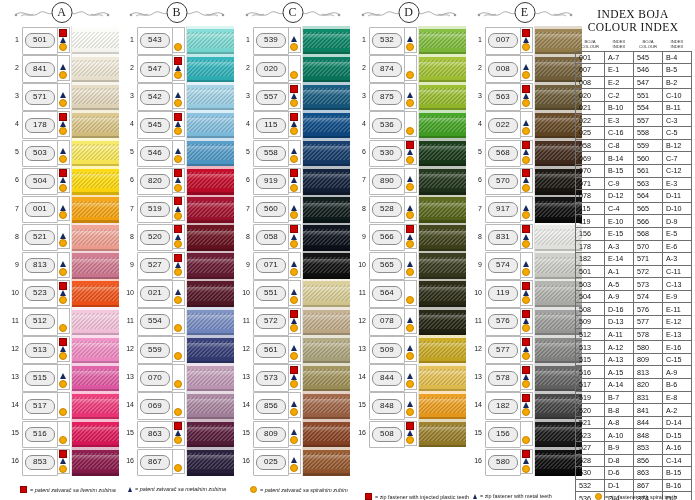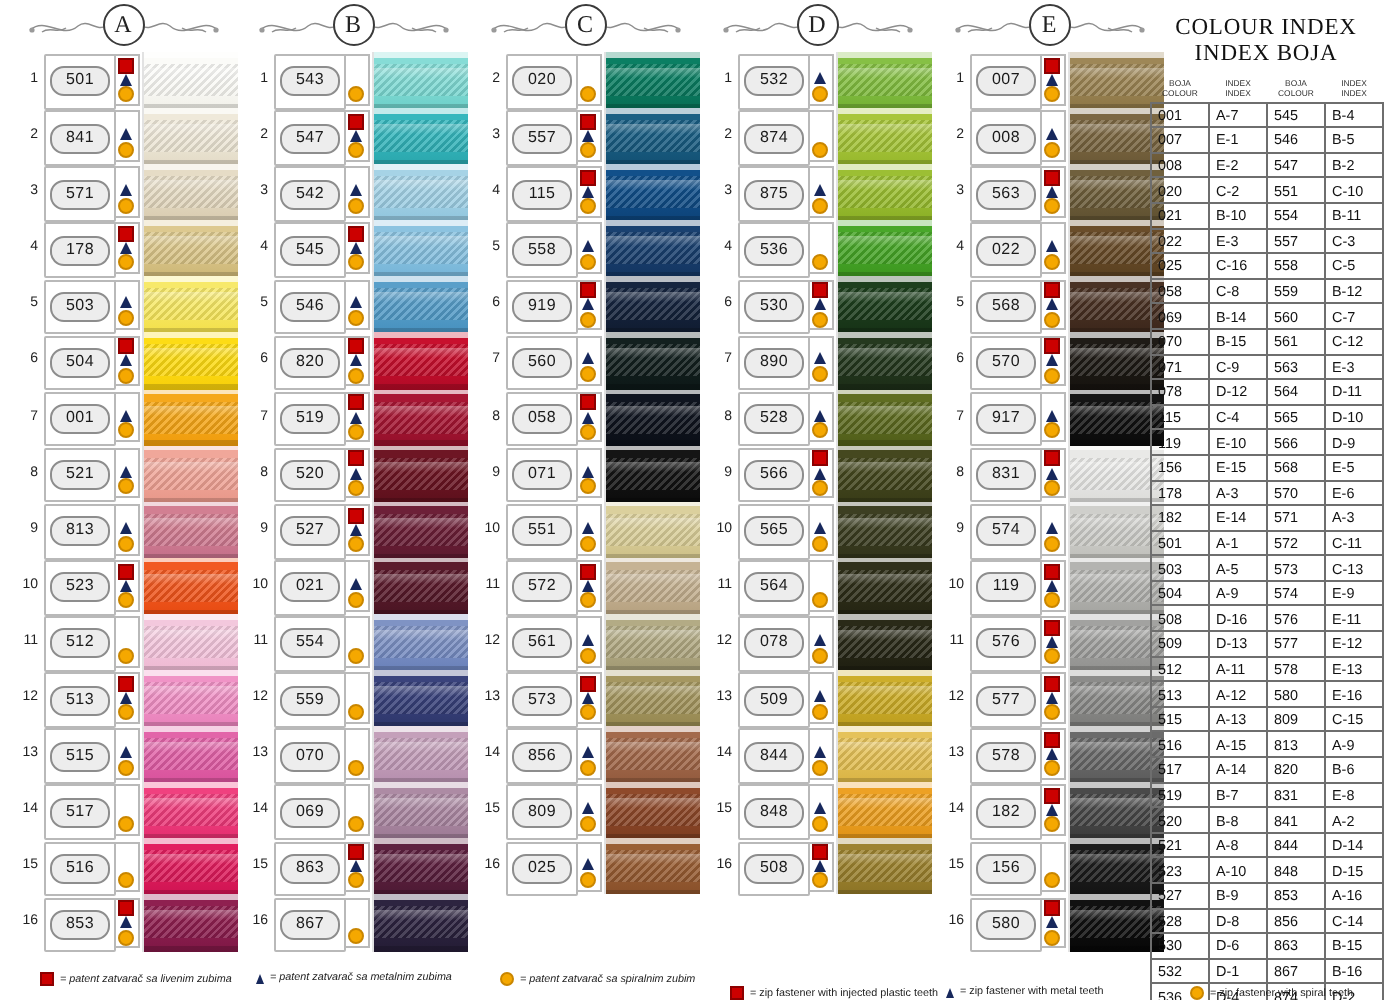--- a/index.html
+++ b/index.html
@@ -726,20 +726,38 @@
  </g>
  <g fill="#9a9a9a">
   <circle cx="3" cy="11" r="1.3"></circle>
                 <circle cx="95" cy="11" r="1.3"></circle>
  </g>
 </svg></span>
           <span class="letter-badge">C</span>
         </div>
         <div class="rows">
           <div class="row">
+            <span class="rnum">1</span>
+            <span class="codebox">
+              <span class="codepill">539</span>
+            </span>
+            <span class="iconbox">
+              <span class="ic-blank"></span>
+              <span class="ic ic-tri"></span>
+              <span class="ic ic-ci"></span>
+            </span>
+            <span class="swatch">
+              <span class="tape" style="background:linear-gradient(180deg,#0f8a6a 0%,#0f8a6a 45%,#0a7a5c 100%)"></span>
+              <span class="teeth"></span>
+              <span class="shine"></span>
+              <span class="edge-t"></span>
+              <span class="edge-b"></span>
+            </span>
+          </div>
+          <div class="row">
             <span class="rnum">2</span>
             <span class="codebox">
               <span class="codepill">020</span>
             </span>
             <span class="iconbox">
               <span class="ic-blank"></span>
               <span class="ic-blank"></span>
               <span class="ic ic-ci"></span>
             </span>
             <span class="swatch">
@@ -1596,22 +1614,22 @@
               <span class="shine"></span>
               <span class="edge-t"></span>
               <span class="edge-b"></span>
             </span>
           </div>
         </div>
       </div>
     </div>
 
   <div id="index">
+    <div class="idx-title">INDEX BOJA</div>
     <div class="idx-title">COLOUR INDEX</div>
-    <div class="idx-title">INDEX BOJA</div>
     <table class="idx-table">
       <colgroup>
           <col class="c1">
           <col class="c2">
           <col class="c3">
           <col class="c4">
         </colgroup>
       <thead>
           <tr>
             <th>BOJA<br>COLOUR</th>

